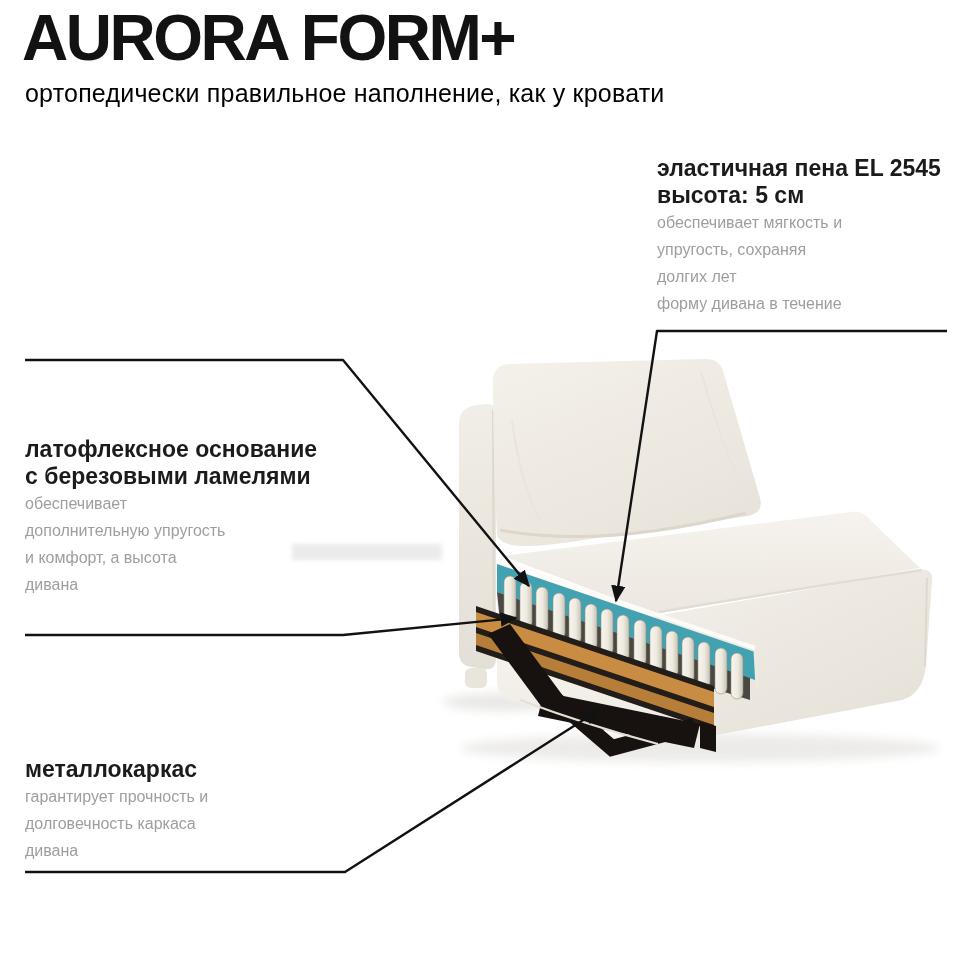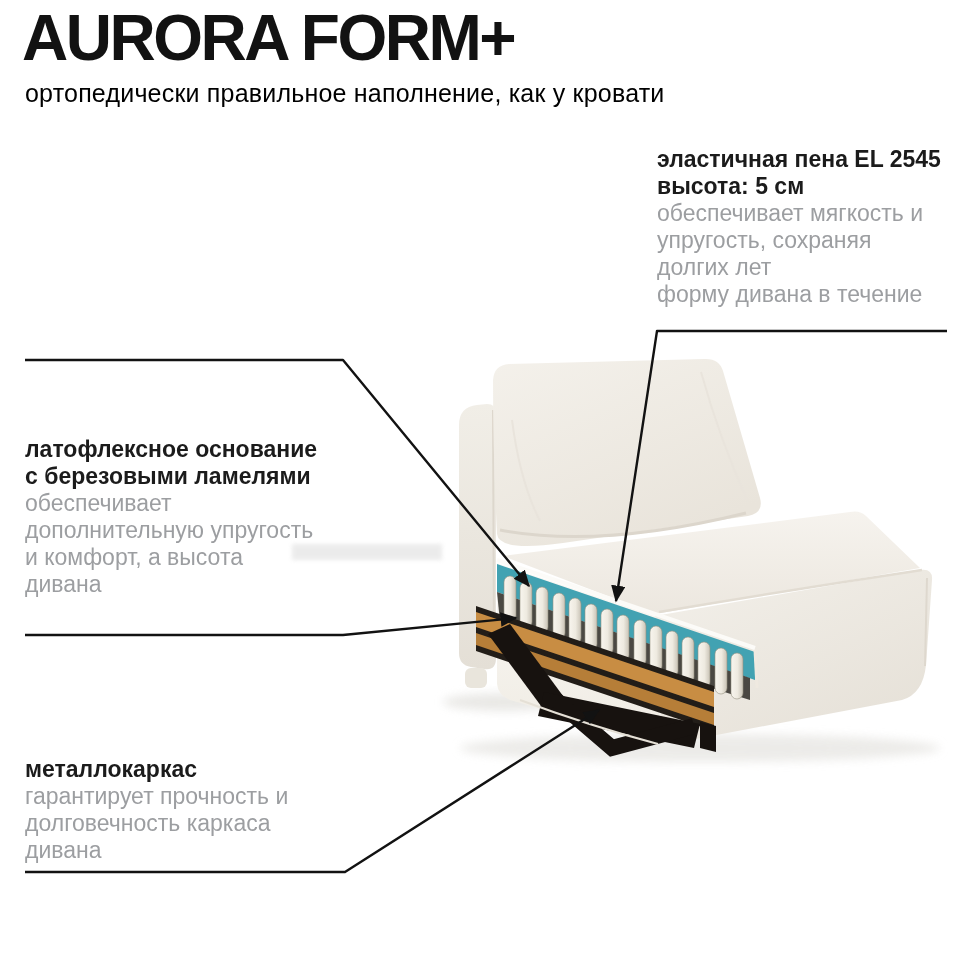--- a/index.html
+++ b/index.html
@@ -16,25 +16,25 @@
     position:absolute;left:25px;top:78px;margin:0;
     font-size:25px;color:#000000;letter-spacing:0.2px;line-height:30px;white-space:nowrap;
   }
   .scene{position:absolute;left:0;top:0;z-index:1;}
   .note{position:absolute;z-index:2;}
   .note-title div{
     font-size:23px;font-weight:700;color:var(--text_dark,#1b1b1b);
     line-height:27px;white-space:nowrap;
   }
   .note-desc div{
-    font-size:23px;font-weight:400;color:var(--text_gray,#9c9ea1);
+    font-size:16px;font-weight:400;color:var(--text_gray,#9c9ea1);
     line-height:27px;white-space:nowrap;
   }
   .note-springs{left:25px;top:161px;}
-  .note-foam{left:657px;top:146px;}
+  .note-foam{left:657px;top:155px;}
   .note-slats{left:25px;top:436px;}
   .note-frame{left:25px;top:756px;}
   .pline{stroke:var(--pointer_line,#121212);stroke-width:2.4;fill:none;stroke-linejoin:round;stroke-linecap:butt;}
 </style>
 </head>
 <body>
 
 <div class="page">
 
   <h1 class="page-title">AURORA FORM+</h1>

